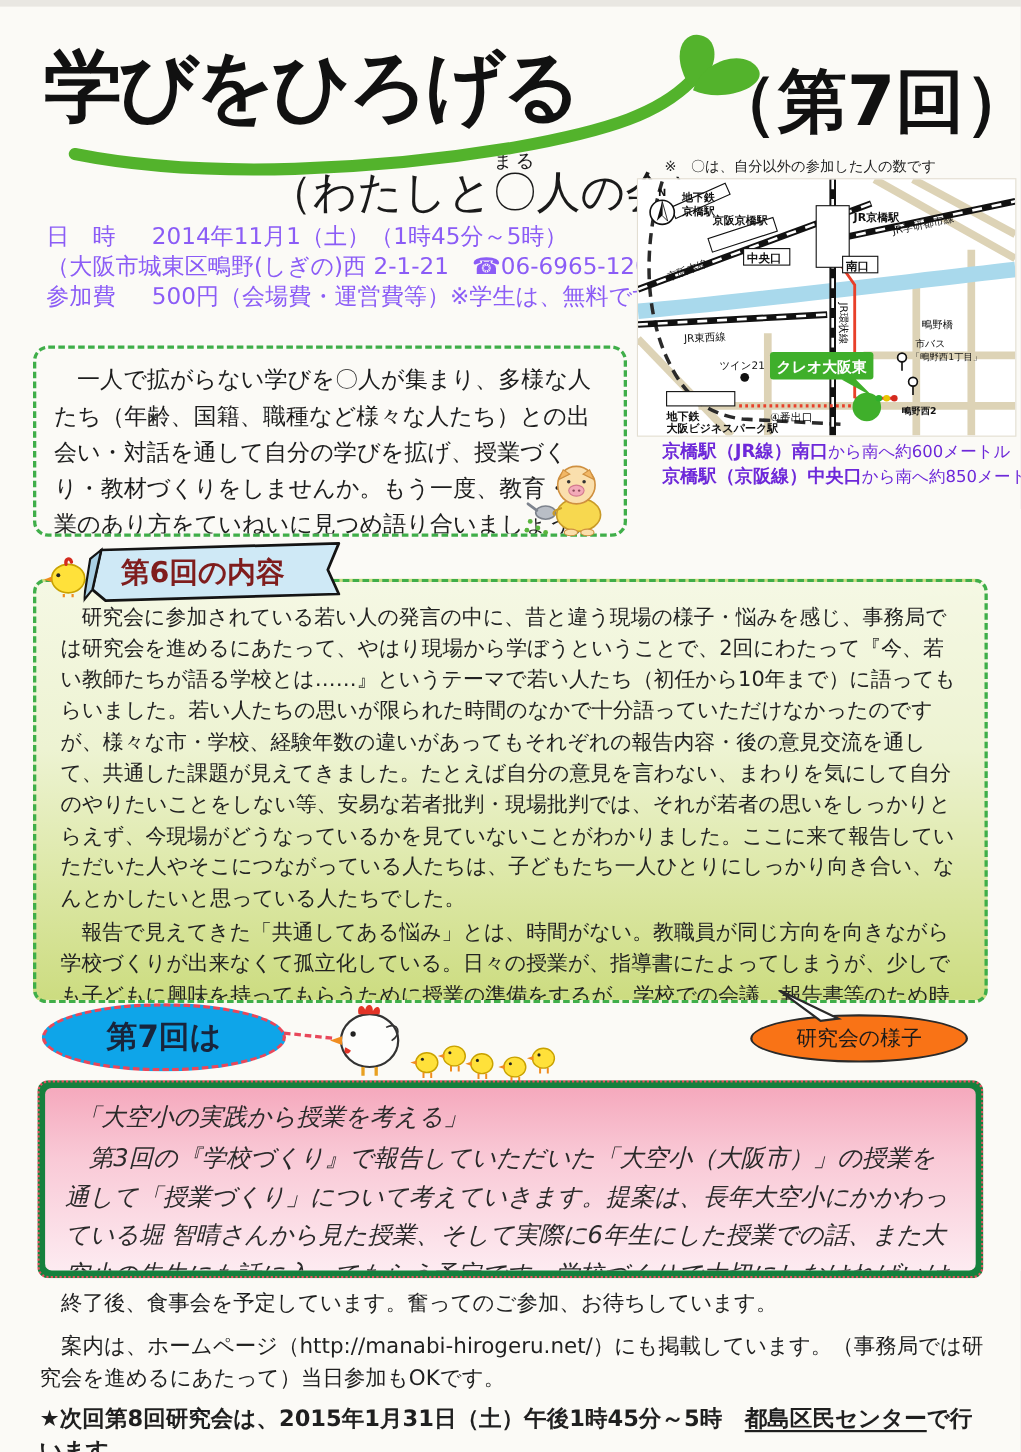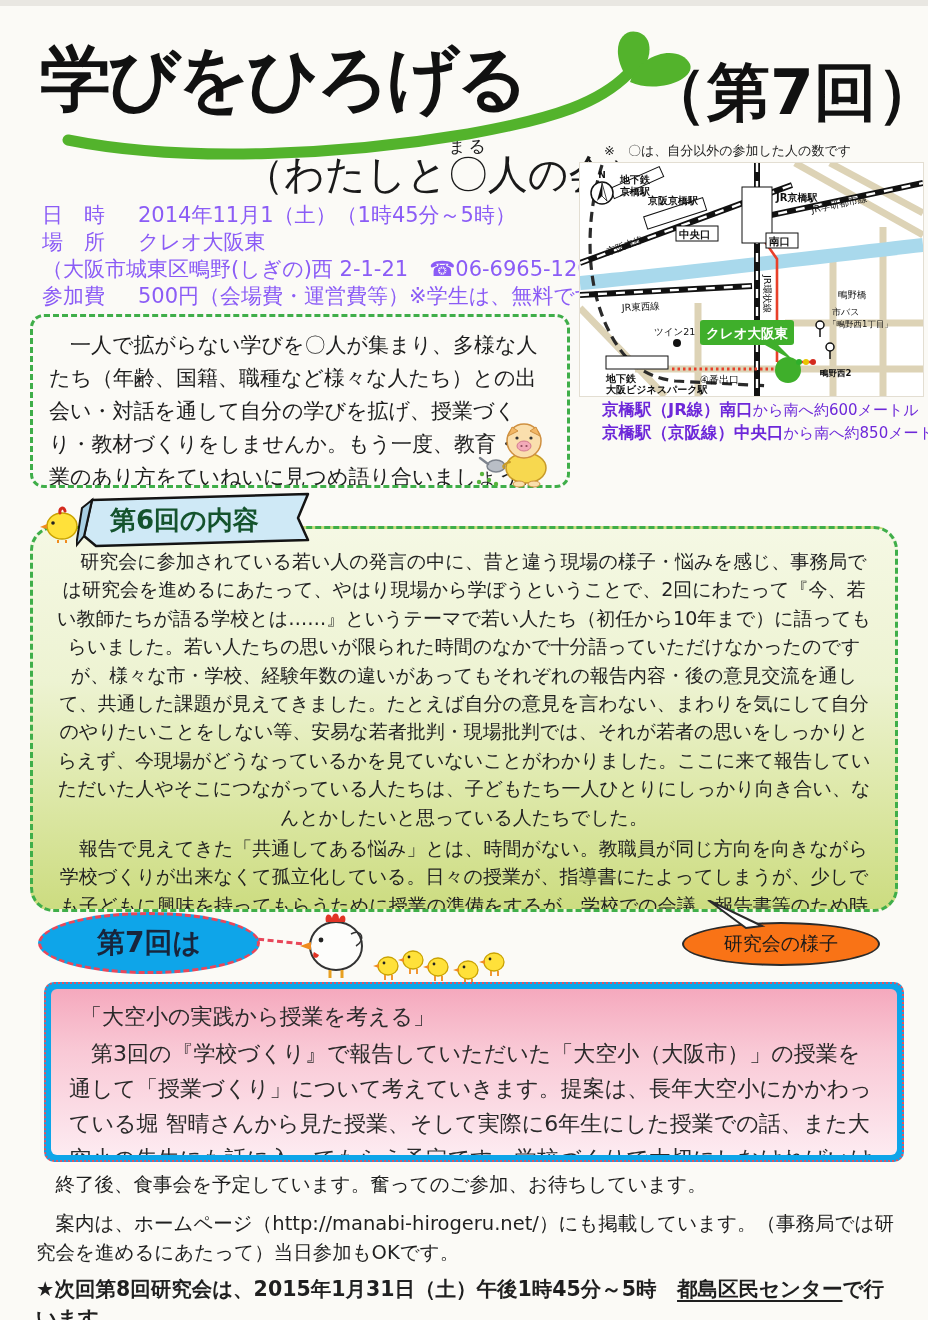--- a/index.html
+++ b/index.html
@@ -30,41 +30,41 @@
   .directions b{font-size:16.5px;font-weight:700;}
   .directions .sub{font-size:14.5px;}
   
   .intro-box{position:absolute;left:30px;top:308px;width:540px;height:174px;
     border:3px dashed #3fae49;border-radius:14px;padding:12px 16px;
     font-size:21px;line-height:33px;color:#1d1d1d;overflow:hidden;}
   .intro-box p{margin:0;text-indent:1em;}
   .pig{position:absolute;left:474px;top:408px;z-index:4;}
   
   .green-box{position:absolute;left:30px;top:520px;width:868px;height:386px;
-    border:3px dashed #3fae49;border-radius:24px;
+    border:3px dashed #3fae49;border-radius:12px;
     background:linear-gradient(180deg,#f5f8e4 0%,#edf3d2 40%,#dde8a8 70%,#ccdc80 100%);
-    padding:18px 22px 10px 22px;font-size:19px;line-height:28.4px;color:#222;overflow:hidden;text-align:center;}
+    padding:18px 22px 10px 22px;font-size:19px;line-height:28.4px;color:#222;overflow:hidden;}
   .green-box p{margin:0 0 3px 0;text-indent:1em;}
   .banner{position:absolute;left:76px;top:484px;z-index:5;}
   .banner-text{position:absolute;left:110px;top:497px;z-index:6;font-size:26px;
-    font-weight:900;color:#14532d;white-space:nowrap;}
+    font-weight:900;color:#7f1d1d;white-space:nowrap;}
   .chick1{position:absolute;left:40px;top:496px;z-index:6;}
   .caption-bubble{position:absolute;left:682px;top:916px;width:198px;height:44px;
     border:2px solid #2a2a2a;border-radius:50%;background:#f97316;display:flex;
     align-items:center;justify-content:center;font-size:19px;color:#1a1a1a;z-index:3;}
   .caption-tail{position:absolute;left:706px;top:894px;z-index:4;}
   
   .bubble7{position:absolute;left:38px;top:906px;width:222px;height:62px;
     border:3px dashed #e8475a;border-radius:50%;background:#0ea5e9;display:flex;
     align-items:center;justify-content:center;font-size:28px;font-weight:900;color:#18253c;}
   .bubble7-tail{position:absolute;left:258px;top:934px;width:44px;height:0;
     border-top:3px dashed #e8475a;transform:rotate(6deg);}
   .hen{position:absolute;left:296px;top:898px;}
-  .pink-box{position:absolute;left:44px;top:976px;width:860px;height:180px;
-    border:2px dotted #e4505e;border-radius:10px;padding:5px;background:#0ea5e9;}
+  .pink-box{position:absolute;left:34px;top:976px;width:860px;height:180px;
+    border:2px dotted #e4505e;border-radius:10px;padding:5px;background:#15803d;font-style:italic;}
   .pink-inner{width:100%;height:100%;border-radius:6px;overflow:hidden;
     background:linear-gradient(180deg,#f5a9bd 0%,#f9c9d6 38%,#fdebf1 100%);
     padding:10px 18px;font-size:22px;line-height:35px;color:#2a2a2a;}
   .pink-inner .ptitle{margin:0 0 2px 0;text-indent:0.5em;}
   .pink-inner .pbody{margin:0;text-indent:1em;}
   
   .footer{position:absolute;left:36px;top:1164px;width:864px;font-size:19.5px;
     line-height:29px;color:#1f1f1f;}
   .footer .f1{margin:0 0 10px 0;text-indent:1em;}
   .footer .f2{margin:0 0 8px 0;text-indent:1em;}
@@ -83,21 +83,20 @@
     <path d="M 600 52 C 578 18 596 -4 614 6 C 628 14 622 44 600 52 Z" fill="#53b32c"></path>
     <path d="M 602 54 C 612 24 652 16 662 36 C 668 52 628 66 602 54 Z" fill="#53b32c"></path>
   </svg>
   <div class="title">学びをひろげる</div>
   <div class="round">（第7回）</div>
   <div class="note">※　〇は、自分以外の参加した人の数です</div>
   <div class="subtitle"><span>（わたしと</span><ruby><span>〇</span><rt>まる</rt></ruby><span>人の会）</span></div>
 
   <div class="info">
     <div class="row"><span class="lbl">日　時</span><span>2014年11月1（土）（1時45分～5時）</span></div>
-    <div class="row"><span class="lbl">場　所</span><span>クレオ大阪東</span></div>
     <div class="row"><span>（大阪市城東区鴫野(しぎの)西 2-1-21　☎06-6965-1200）</span></div>
     <div class="row"><span class="lbl">参加費</span><span>500円（会場費・運営費等）※学生は、無料です。</span></div>
   </div>
 
   <svg class="map" viewBox="0 0 343 233">
     <rect x="0" y="0" width="343" height="233" fill="#ffffff"></rect>
 
     <g stroke="#ddd3b6" stroke-width="7" fill="none">
       <path d="M 55 206 H 343"></path>
         <path d="M 253 92 V 233"></path>

